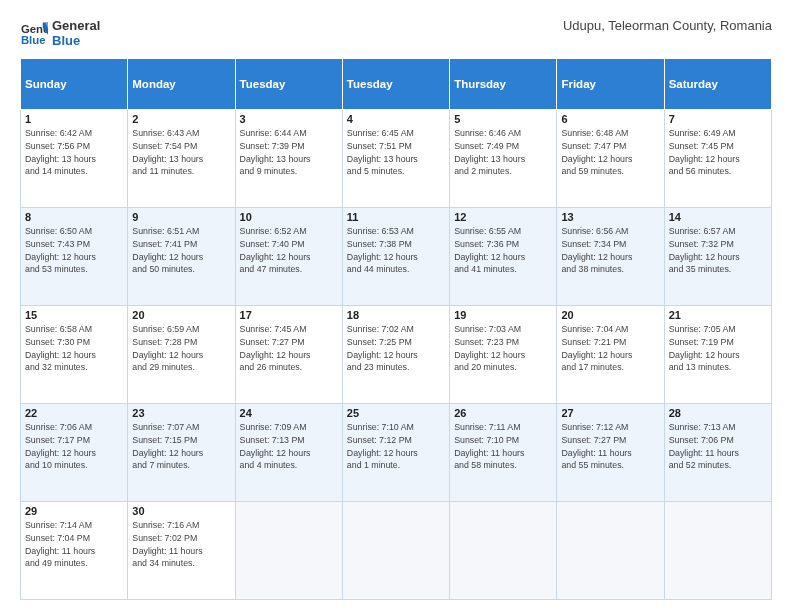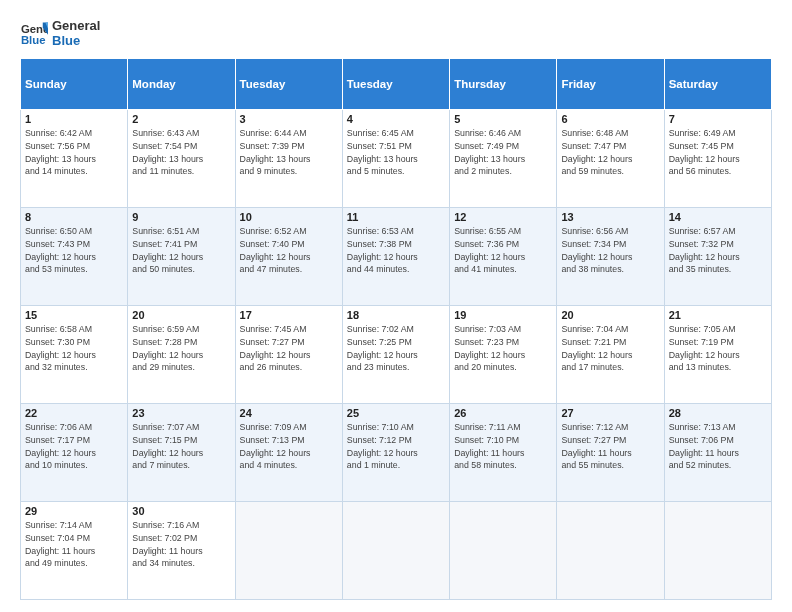--- a/index.html
+++ b/index.html
@@ -99,20 +99,21 @@
         <text x="1" y="29" font-size="13" font-weight="bold" fill="#1a6bb5" font-family="Arial">Blue</text>
         <polygon points="26,4 32,4 32,18 26,10" fill="#1a6bb5"></polygon>
         <polygon points="29,4 32,4 32,11" fill="#5aaae8"></polygon>
       </svg>
       <div>
         <div style="font-size:13px;font-weight:bold;color:#333;">General</div>
         <div style="font-size:13px;font-weight:bold;color:#1a6bb5;">Blue</div>
       </div>
     </div>
     <div class="title-block">
+      <div class="location">Udupu, Teleorman County, Romania</div>
     </div>
   </div>
 
   <table class="calendar">
     <thead>
       <tr>
         <th>Sunday</th>
         <th>Monday</th>
         <th>Tuesday</th>
         <th>Tuesday</th>

